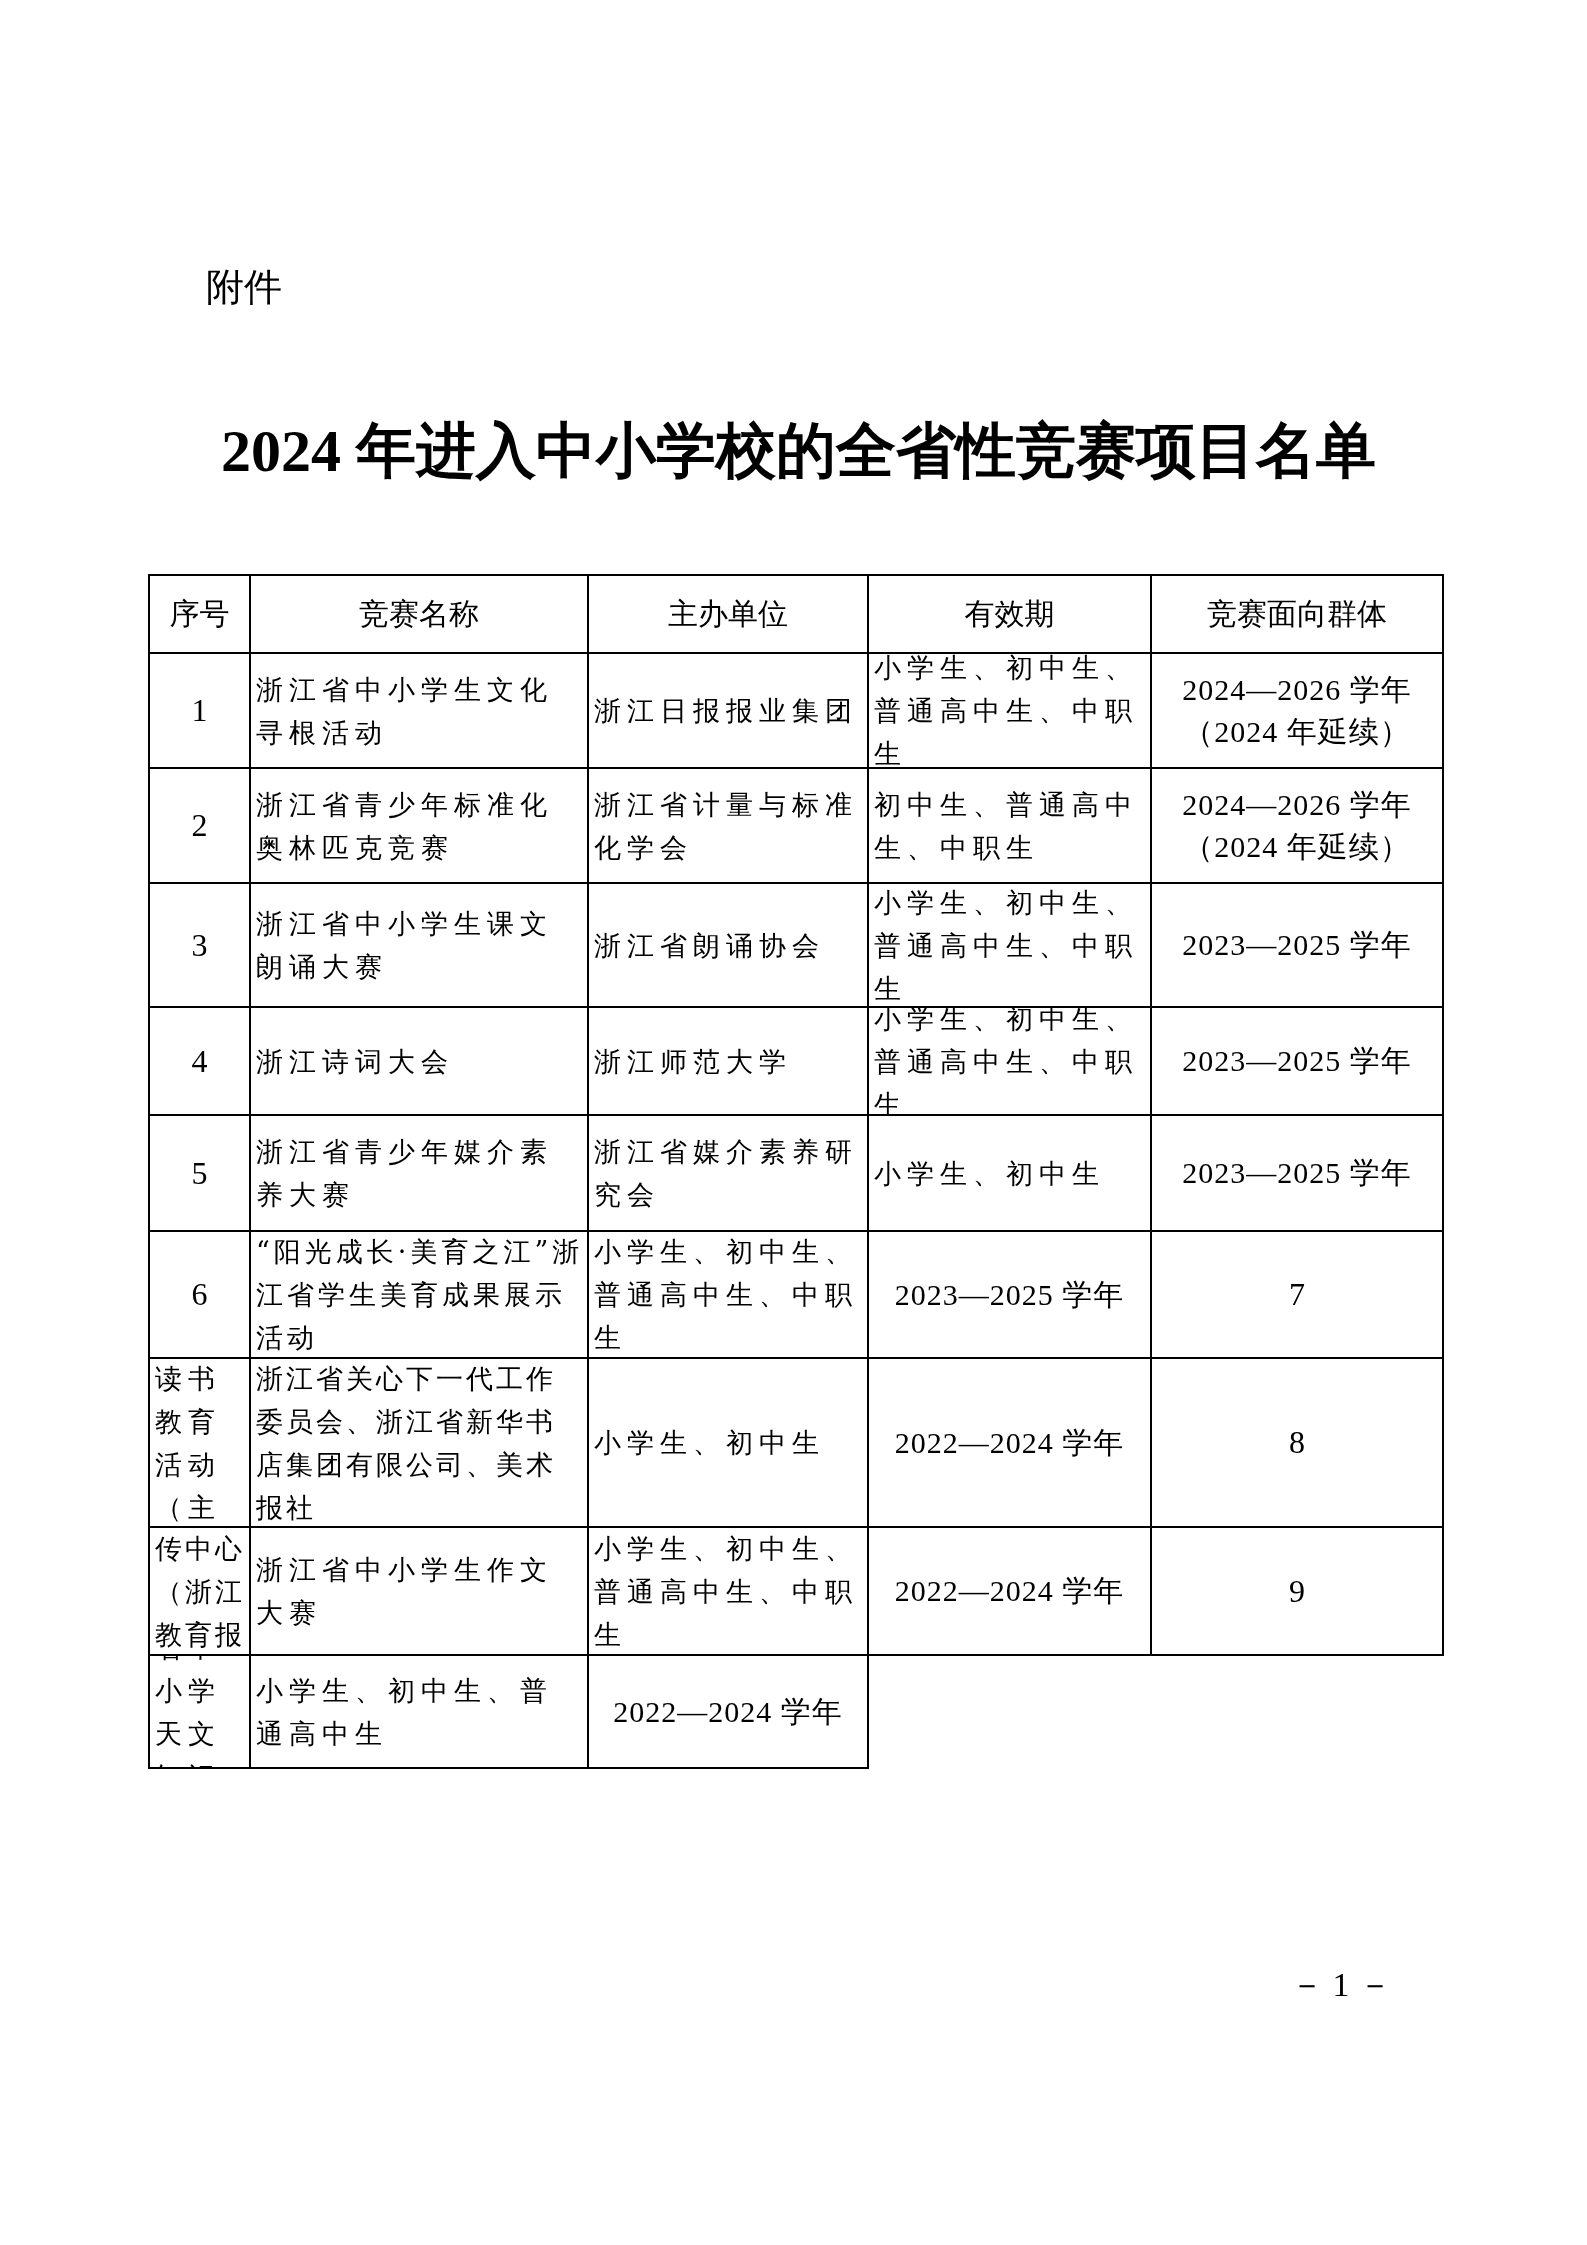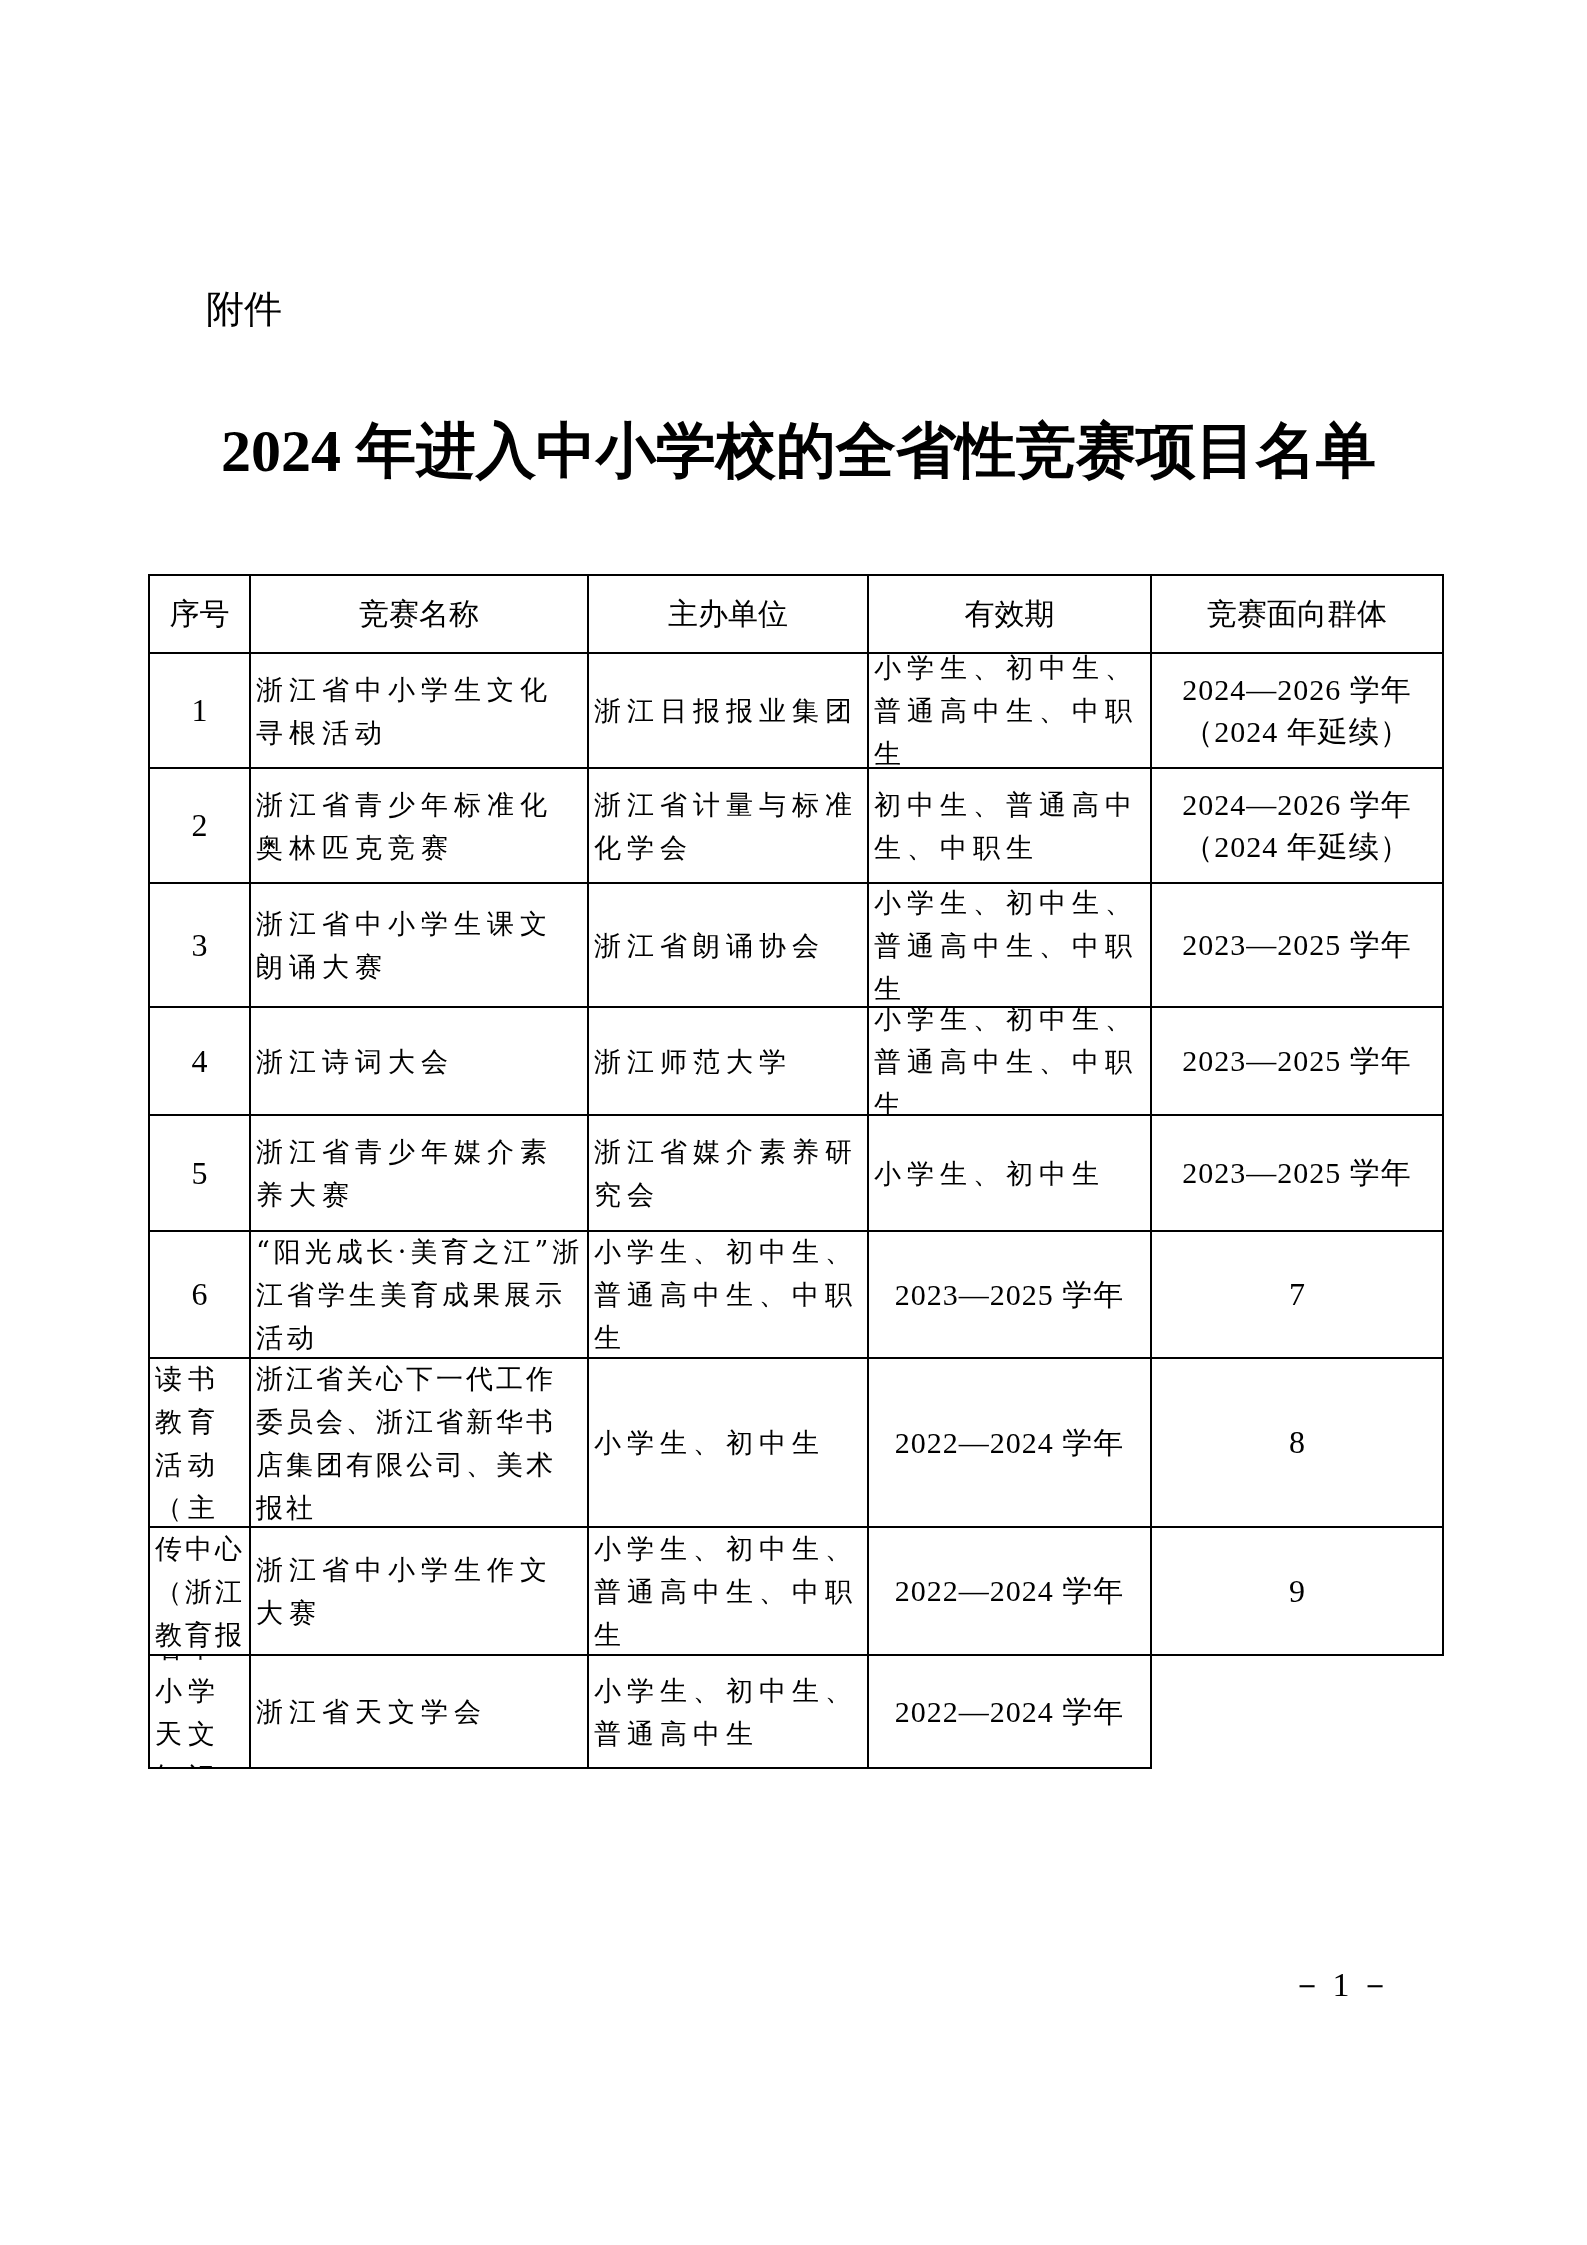--- a/index.html
+++ b/index.html
@@ -1,17 +1,17 @@
 <!DOCTYPE html>
 <html><head>
 <meta charset="utf-8">
 <style>
   html, body { margin:0; padding:0; background:#ffffff; }
   body { width:1587px; height:2245px; position:relative; overflow:hidden; color:#000; }
-  .attach { position:absolute; left:206px; top:286px; font-family:"DejaVu Sans", sans-serif; font-size:38px; line-height:46px; letter-spacing:0; }
+  .attach { position:absolute; left:206px; top:264px; font-family:"DejaVu Sans", sans-serif; font-size:38px; line-height:46px; letter-spacing:0; }
   .title { position:absolute; left:0; width:1587px; top:415px; text-align:center; font-family:"Liberation Serif", "DejaVu Serif", serif; font-weight:bold; font-size:60px; line-height:72px; padding-left:10px; box-sizing:border-box; }
   .table {
     position:absolute; left:148px; top:574px;
     display:grid;
     grid-template-columns: 101px 338px 280px 283px 292px;
     grid-template-rows: 78px 115px 115px 124px 108px 116px 127px 169px 128px 113px;
     border-top:2px solid #000; border-left:2px solid #000;
     box-sizing:border-box;
     width:1296px;
   }
@@ -97,20 +97,19 @@
   <div class="cell num">8</div>
   <div class="cell txt" style="letter-spacing:3px;">浙江省教育宣传中心（浙江教育报刊总社）</div>
   <div class="cell txt">浙江省中小学生作文大赛</div>
   <div class="cell txt">小学生、初中生、普通高中生、中职生</div>
   <div class="cell date">
       <span>2022—2024 学年</span>
     </div>
 
   <div class="cell num">9</div>
   <div class="cell txt">浙江省中小学天文知识竞赛</div>
-  <div class="cell txt">浙江省天文学会</div>
   <div class="cell txt">小学生、初中生、普通高中生</div>
   <div class="cell date">
       <span>2022—2024 学年</span>
     </div>
 </div>
 
 <div class="pageno">－ 1 －</div>
 
 </body></html>

